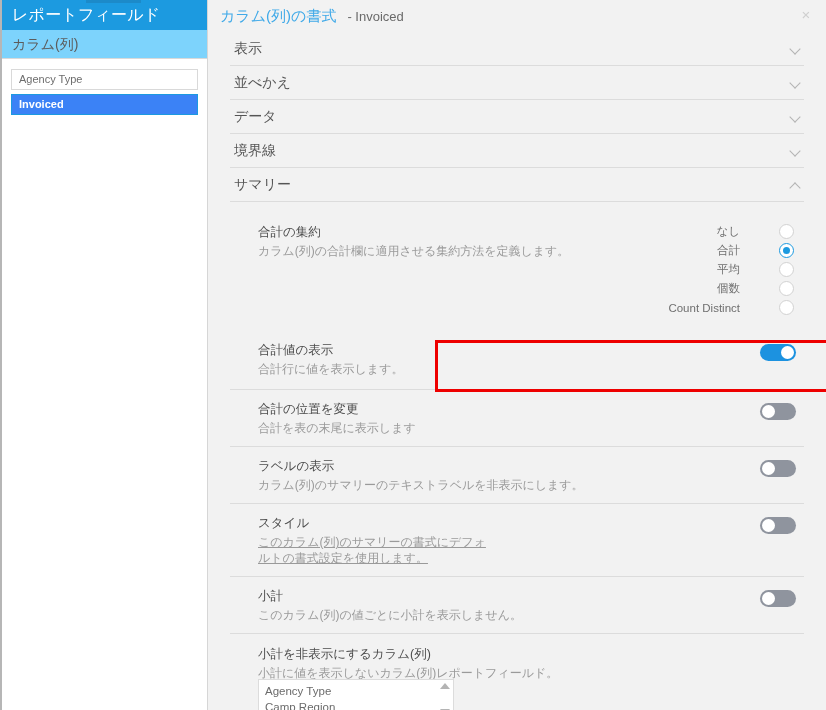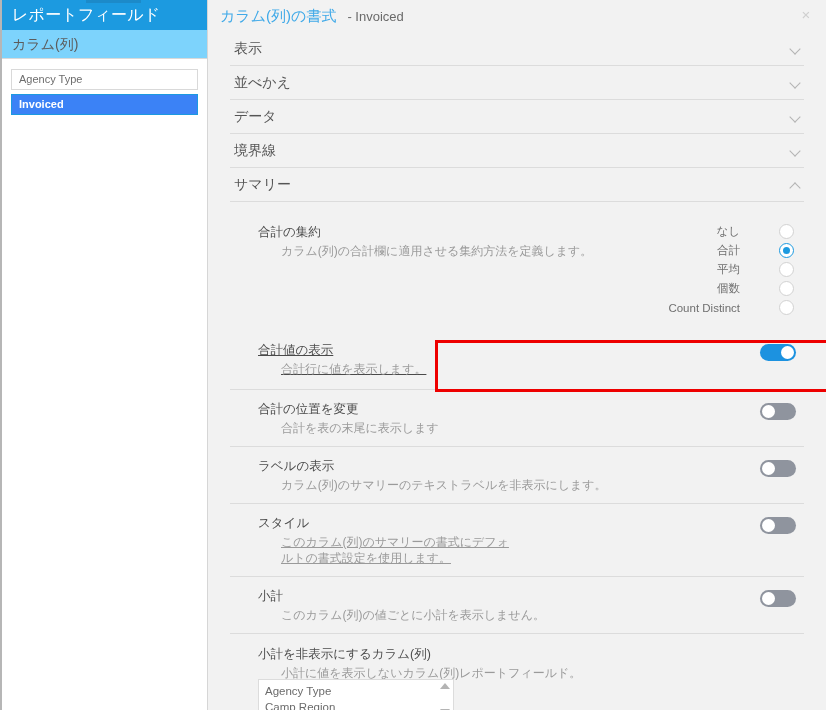--- a/index.html
+++ b/index.html
@@ -213,21 +213,20 @@
   .setting-title {
     font-size: 12.5px;
     color: #4c4c4c;
     line-height: 17px;
     margin-bottom: 2px;
   }
   .setting-desc {
     font-size: 12px;
     color: #9a9a9a;
     line-height: 16px;
-    margin-left: 23px;
   }
 
   
   .radio-group {
     display: flex;
     flex-direction: column;
     align-items: flex-end;
     padding-right: 6px;
     margin-top: -2px;
   }
@@ -449,21 +448,21 @@
             <span class="radio-label">個数</span>
             <span class="radio-dot"></span>
           </div>
           <div class="radio-opt">
             <span class="radio-label">Count Distinct</span>
             <span class="radio-dot"></span>
           </div>
         </div>
       </div>
 
-      <div class="setting-row" style="padding-top:13px;padding-bottom:12px;text-decoration:underline;">
+      <div class="setting-row" style="padding-top:13px;padding-bottom:12px;">
         <div class="setting-text">
           <div class="setting-title">合計値の表示</div>
           <div class="setting-desc">合計行に値を表示します。</div>
         </div>
         <div class="toggle on">
             <span class="knob"></span>
           </div>
       </div>
 
       <div class="setting-row">

